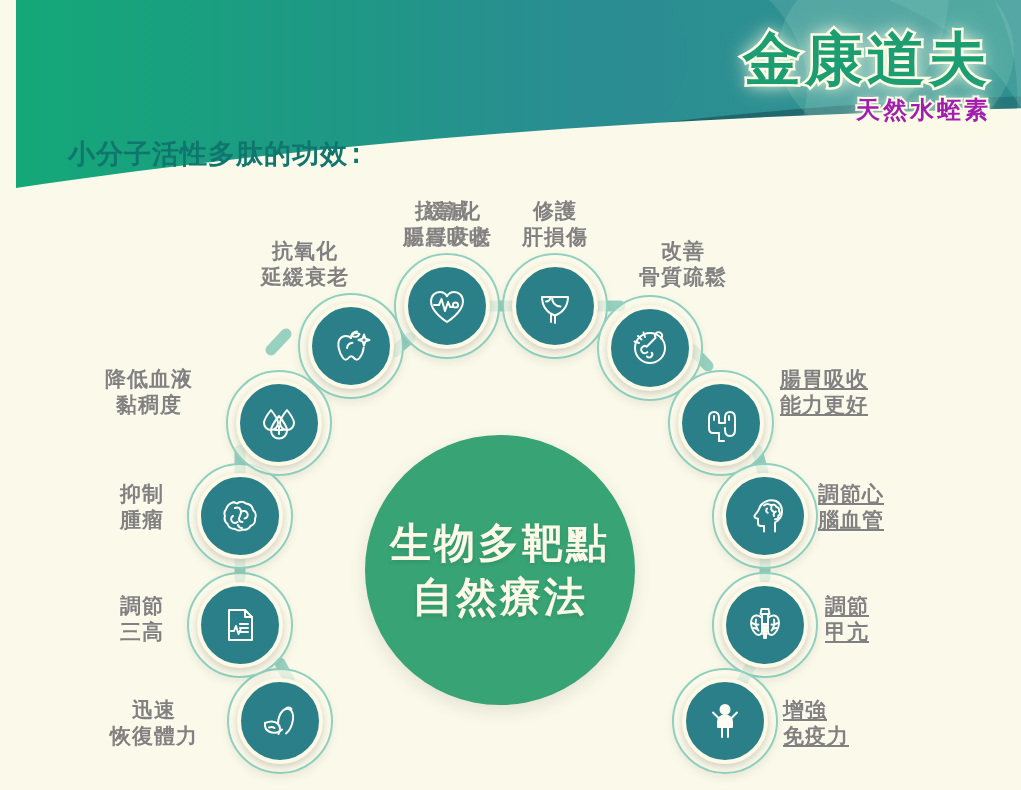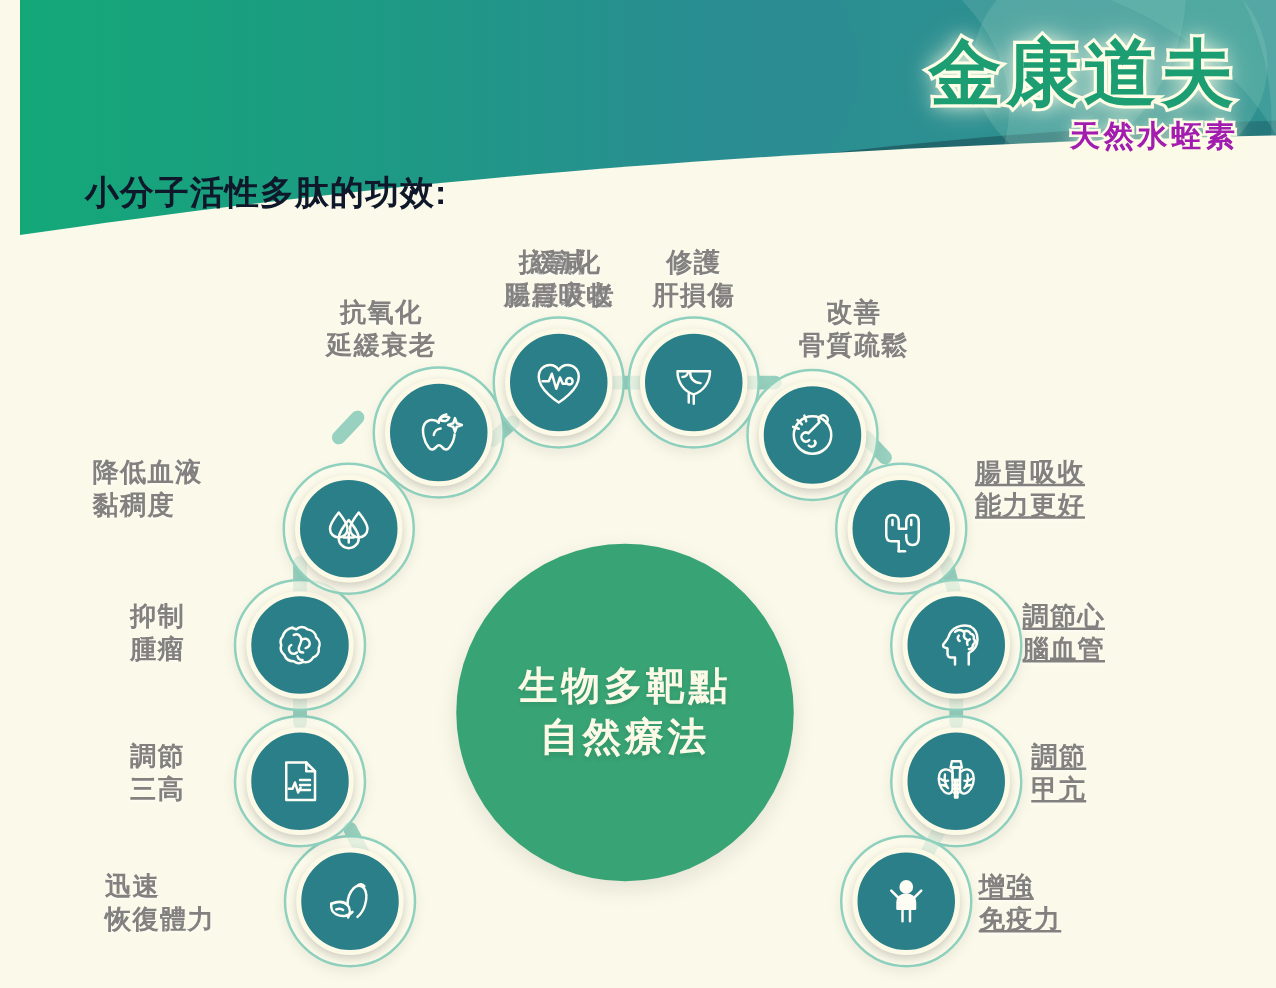--- a/index.html
+++ b/index.html
@@ -31,35 +31,36 @@
     -webkit-text-stroke:4px #fdfbe6;
     paint-order:stroke fill;
     text-shadow:0 0 10px rgba(255,255,235,.95),0 0 20px rgba(255,255,225,.7);
     white-space:nowrap;
   }
 
   
   .page-title{
     position:absolute;left:68px;top:136px;z-index:7;
     font-size:27px;font-weight:bold;letter-spacing:1px;
-    color:#0f172a;
+    color:#0f766e;
+    font-family:Liberation Mono, monospace;
   }
 
   
   .center-circle{
     position:absolute;left:365px;top:435px;width:270px;height:270px;
     border-radius:50%;
     background:#38a375;
     display:flex;align-items:center;justify-content:center;
     flex-direction:column;
     box-shadow:0 6px 18px rgba(0,0,0,.10);
     z-index:3;
   }
   .center-line{
-    color:#fcfae6;font-size:31px;font-weight:bold;letter-spacing:3px;line-height:1.32;
+    color:#fcfae6;font-size:41px;font-weight:bold;letter-spacing:3px;line-height:1.32;
     text-shadow:0 2px 4px rgba(0,0,0,.10);
   }
 
   
   .node{position:absolute;width:86px;height:86px;z-index:4;}
   .node .ring-outer{
     position:absolute;inset:-10px;border-radius:50%;
     border:2px solid #8fd0be;
     background:rgba(252,250,233,.75);
     box-shadow:0 4px 10px rgba(0,0,0,.07);
@@ -74,21 +75,21 @@
   .node svg{position:relative;width:50px;height:50px;display:block;}
 
   
   .lbl{
     position:absolute;z-index:5;
     color:#83817f;font-size:21px;font-weight:bold;line-height:1.22;letter-spacing:1px;
     text-shadow:0 1px 2px rgba(255,255,255,.6);
     white-space:nowrap;
   }
   .lbl.right{text-align:left;text-decoration:underline;}
-  .lbl.left{text-align:left;}
+  .lbl.left{text-align:center;}
   .lbl.center{text-align:center;}
 
   .connectors{position:absolute;left:0;top:0;z-index:2;}
 </style>
 </head>
 <body>
 
 <div id="stage">
 
   <div class="header-wrap">

